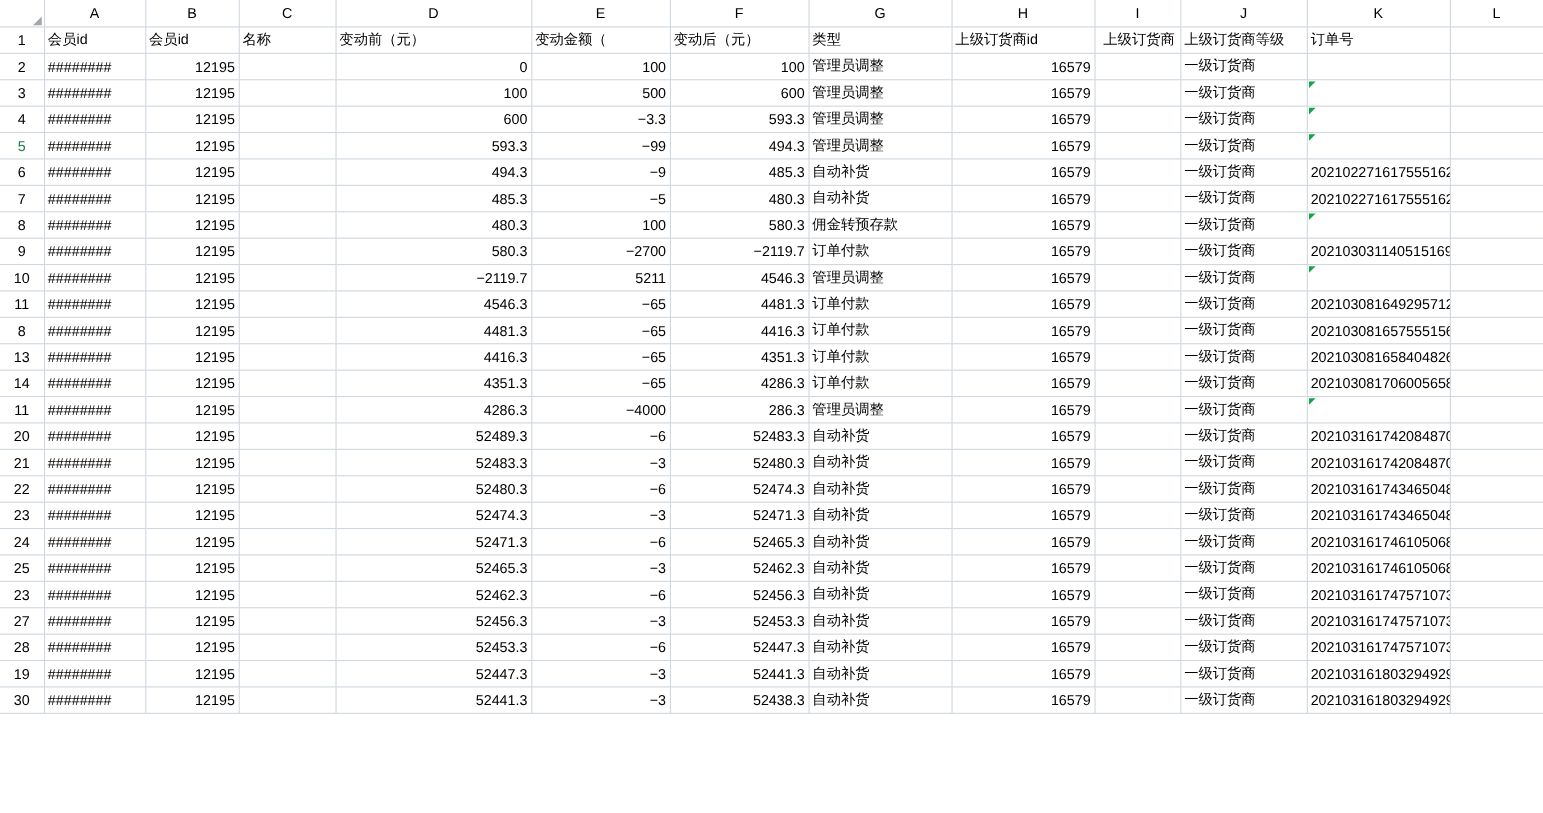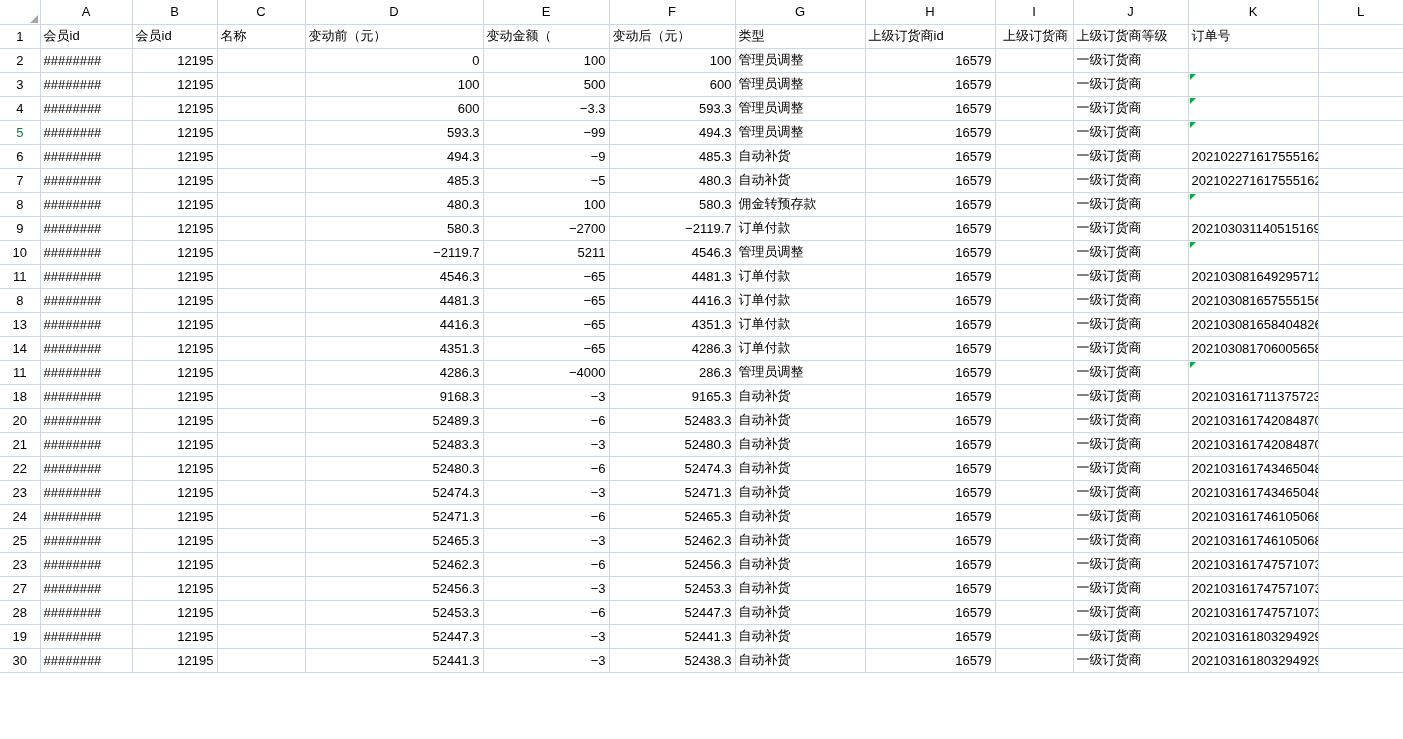--- a/index.html
+++ b/index.html
@@ -361,35 +361,20 @@
         <td class="num">−4000</td>
         <td class="num">286.3</td>
         <td class="txt">管理员调整</td>
         <td class="num">16579</td>
         <td class="txt"></td>
         <td class="txt">一级订货商</td>
         <td class="errcell"><span class="etri"></span><span></span></td>
         <td class="txt"></td>
       </tr>
       <tr>
-        <td class="rowhead">18</td>
-        <td class="txt">########</td>
-        <td class="num">12195</td>
-        <td class="txt"></td>
-        <td class="num">9168.3</td>
-        <td class="num">−3</td>
-        <td class="num">9165.3</td>
-        <td class="txt">自动补货</td>
-        <td class="num">16579</td>
-        <td class="txt"></td>
-        <td class="txt">一级订货商</td>
-        <td class="errcell"><span>202103161711375723</span></td>
-        <td class="txt"></td>
-      </tr>
-      <tr>
         <td class="rowhead">20</td>
         <td class="txt">########</td>
         <td class="num">12195</td>
         <td class="txt"></td>
         <td class="num">52489.3</td>
         <td class="num">−6</td>
         <td class="num">52483.3</td>
         <td class="txt">自动补货</td>
         <td class="num">16579</td>
         <td class="txt"></td>

